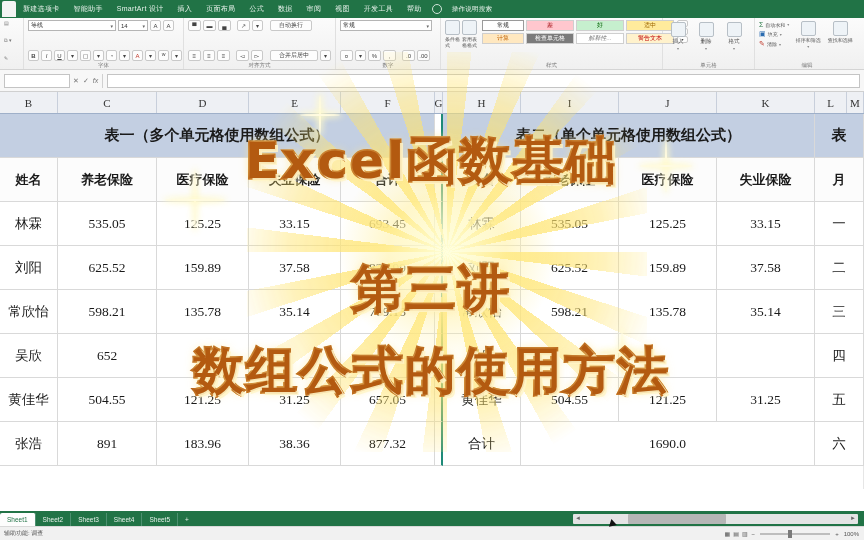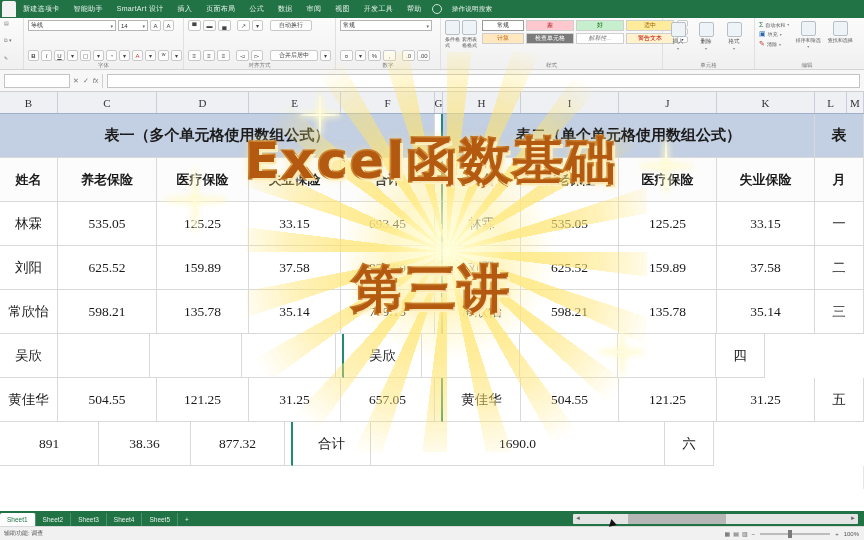--- a/index.html
+++ b/index.html
@@ -451,20 +451,21 @@
       <div class="xc sep-col" style="width:8px;height:44px"></div>
       <div class="xc data-cell" style="width:78px;height:44px">常欣怡</div>
       <div class="xc data-cell" style="width:98px;height:44px">598.21</div>
       <div class="xc data-cell" style="width:98px;height:44px">135.78</div>
       <div class="xc data-cell" style="width:98px;height:44px">35.14</div>
       <div class="xc data-cell" style="width:49px;height:44px">三</div>
     </div>
 
     <div class="xrow" style="height:44px">
       <div class="xc data-cell" style="width:58px;height:44px">吴欣</div>
+      <div class="xc data-cell" style="width:99px;height:44px">652</div>
       <div class="xc data-cell" style="width:92px;height:44px"></div>
       <div class="xc data-cell" style="width:92px;height:44px"></div>
       <div class="xc data-cell" style="width:94px;height:44px"></div>
       <div class="xc sep-col" style="width:8px;height:44px"></div>
       <div class="xc data-cell" style="width:78px;height:44px">吴欣</div>
       <div class="xc data-cell" style="width:98px;height:44px"></div>
       <div class="xc data-cell" style="width:98px;height:44px"></div>
       <div class="xc data-cell" style="width:98px;height:44px"></div>
       <div class="xc data-cell" style="width:49px;height:44px">四</div>
     </div>
@@ -477,21 +478,23 @@
       <div class="xc data-cell" style="width:94px;height:44px">657.05</div>
       <div class="xc sep-col" style="width:8px;height:44px"></div>
       <div class="xc data-cell" style="width:78px;height:44px">黄佳华</div>
       <div class="xc data-cell" style="width:98px;height:44px">504.55</div>
       <div class="xc data-cell" style="width:98px;height:44px">121.25</div>
       <div class="xc data-cell" style="width:98px;height:44px">31.25</div>
       <div class="xc data-cell" style="width:49px;height:44px">五</div>
     </div>
 
     <div class="xrow" style="height:44px">
+      <div class="xc data-cell" style="width:58px;height:44px">张浩</div>
       <div class="xc data-cell" style="width:99px;height:44px">891</div>
+      <div class="xc data-cell" style="width:92px;height:44px">183.96</div>
       <div class="xc data-cell" style="width:92px;height:44px">38.36</div>
       <div class="xc data-cell" style="width:94px;height:44px">877.32</div>
       <div class="xc sep-col" style="width:8px;height:44px"></div>
       <div class="xc data-cell" style="width:78px;height:44px">合计</div>
       <div class="xc data-cell" style="width:294px;height:44px">1690.0</div>
       <div class="xc data-cell" style="width:49px;height:44px">六</div>
     </div>
 
     <div class="xrow" style="height:30px">
       <div class="xc blank" style="width:864px;height:30px"></div>
@@ -505,20 +508,23 @@
   <div class="spark" style="left:165px;top:170px;width:60px;height:60px"></div>
   <div class="spark" style="left:640px;top:140px;width:52px;height:52px"></div>
   <div class="spark" style="left:300px;top:95px;width:40px;height:40px"></div>
   <div class="spark" style="left:600px;top:330px;width:44px;height:44px"></div>
 
   <div class="overlay-text ot2">
     <span class="ot-inner">第三讲</span>
   </div>
   <div class="overlay-text ot1">
     <span class="ot-inner">Excel函数基础</span>
+  </div>
+  <div class="overlay-text ot3">
+    <span class="ot-inner">数组公式的使用方法</span>
   </div>
 
   <div class="sheetbar">
     <div class="stab active">Sheet1</div>
     <div class="stab">Sheet2</div>
     <div class="stab">Sheet3</div>
     <div class="stab">Sheet4</div>
     <div class="stab">Sheet5</div>
     <div class="stab" style="border:none">+</div>
   </div>

